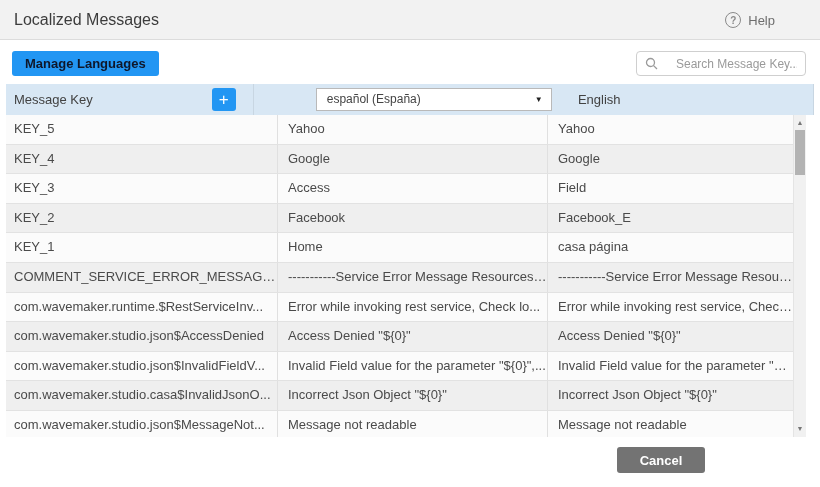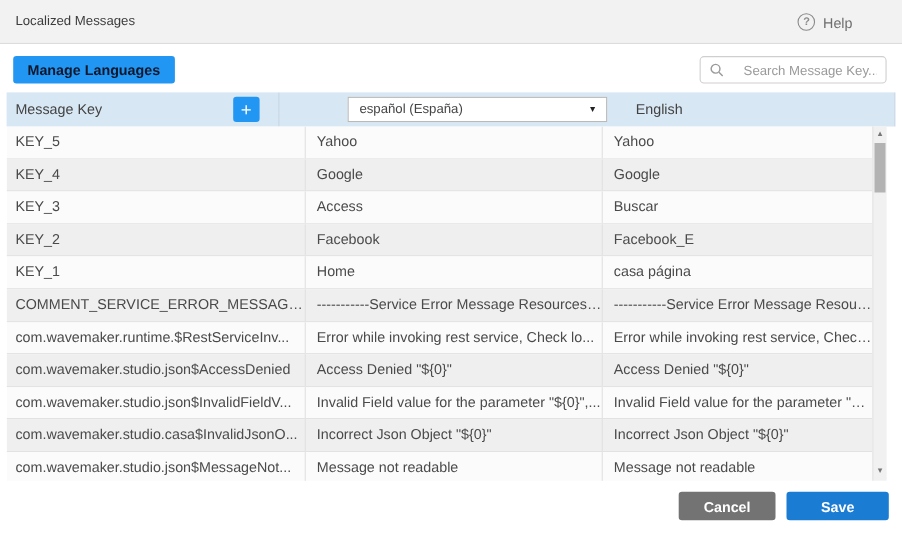--- a/index.html
+++ b/index.html
@@ -11,21 +11,21 @@
     background:#fff; overflow:hidden;
   }
 
   
   .titlebar {
     position:absolute; top:0; left:0; right:0; height:40px;
     background:#f2f2f2; border-bottom:1px solid #dcdcdc;
   }
   .title {
     position:absolute; left:14px; top:0; line-height:39px;
-    font-size:12px; color:#3c3c3c;
+    font-size:16px; color:#3c3c3c;
   }
   .help {
     position:absolute; right:45px; top:0; height:40px;
     display:flex; align-items:center; gap:7px;
     color:#6e6e6e; font-size:13px; cursor:pointer;
   }
   .qmark {
     width:16px; height:16px; border:1px solid #8a8a8a; border-radius:50%;
     display:flex; align-items:center; justify-content:center;
     font-size:10px; color:#8a8a8a; font-weight:bold;
@@ -175,21 +175,21 @@
 
   <div class="row">
     <div class="cell c-key">KEY_4</div>
     <div class="cell c-english">Google</div>
     <div class="cell c-spanish">Google</div>
   </div>
 
   <div class="row">
     <div class="cell c-key">KEY_3</div>
     <div class="cell c-english">Access</div>
-    <div class="cell c-spanish">Buscar</div>
+    <div class="cell c-spanish">Field</div>
   </div>
 
   <div class="row">
     <div class="cell c-key">KEY_2</div>
     <div class="cell c-english">Facebook</div>
     <div class="cell c-spanish">Facebook_E</div>
   </div>
 
   <div class="row">
     <div class="cell c-key">KEY_1</div>
@@ -235,15 +235,14 @@
 </div>
 
     <div class="scrollbar">
       <div class="sb-arrow sb-up">▲</div>
       <div class="sb-thumb"></div>
       <div class="sb-arrow sb-down">▼</div>
     </div>
   </div>
 
   <button class="btn-cancel">Cancel</button>
-  <button class="btn-save">Save</button>
 
 </div>
 
 </body></html>

